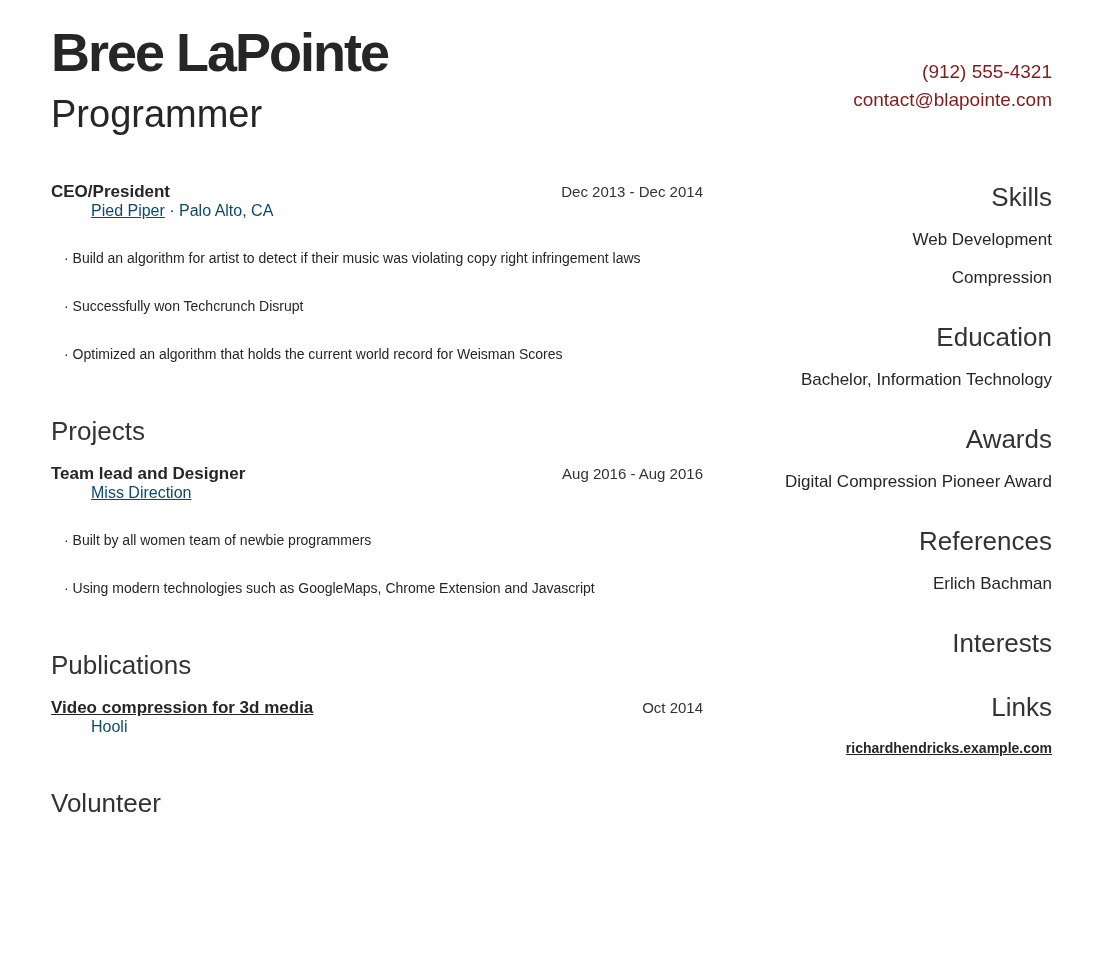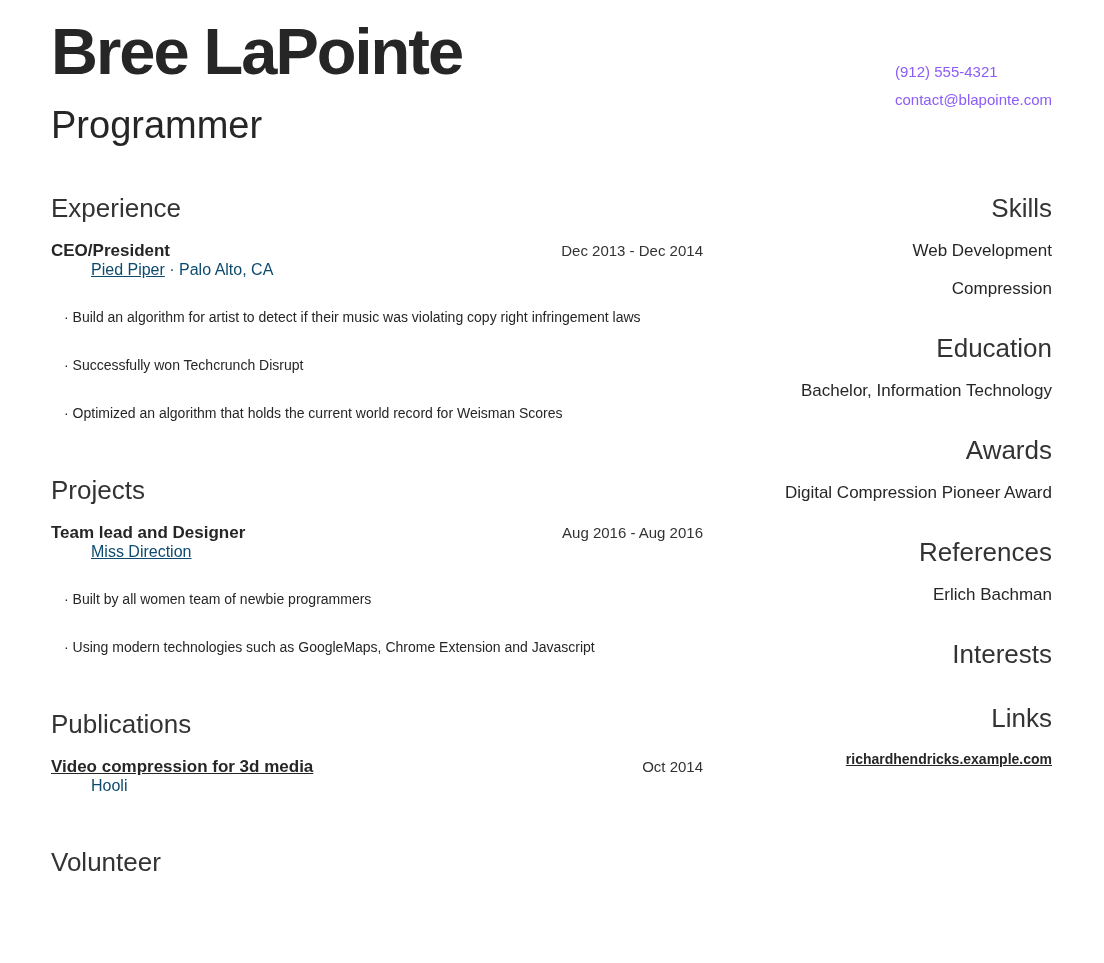--- a/index.html
+++ b/index.html
@@ -19,39 +19,39 @@
     overflow: hidden;
   }
   
   .header {
     display: flex;
     justify-content: space-between;
     align-items: flex-start;
   }
   .name-block h1 {
     margin: 0;
-    font-size: 65px;
+    font-size: 54px;
     line-height: 80px;
     font-weight: 700;
     letter-spacing: -2px;
     color: #262626;
   }
   .subtitle {
-    margin-top: 11px;
+    margin-top: 0;
     font-size: 38px;
     line-height: 44px;
     font-weight: 400;
     color: #262626;
   }
   .contact {
     padding-top: 46px;
-    text-align: left;
-    font-size: 15px;
+    text-align: right;
+    font-size: 19px;
     line-height: 28px;
-    color: #8b5cf6;
+    color: #7f1d1d;
     white-space: nowrap;
   }
   
   .main {
     display: flex;
     margin-top: 46px;
   }
   .col-left { width: 652px; flex: 0 0 652px; }
   .col-right { flex: 1; text-align: right; }
   h2.section-heading {
@@ -134,21 +134,20 @@
       <div>(912) 555-4321</div>
       <div>contact@blapointe.com</div>
     </div>
   </div>
 
   <div class="main">
 
     <div class="col-left">
 
       <section>
-        <h2 class="section-heading">Experience</h2>
         <div class="entry">
           <div class="entry-head">
             <span class="entry-title">CEO/President</span>
             <span class="entry-date">Dec 2013 - Dec 2014</span>
           </div>
           <div class="entry-org">
             <span class="org-link">Pied Piper</span><span> · Palo Alto, CA</span>
           </div>
           <ul class="bullets">
             <li>Build an algorithm for artist to detect if their music was violating copy right infringement laws</li>

